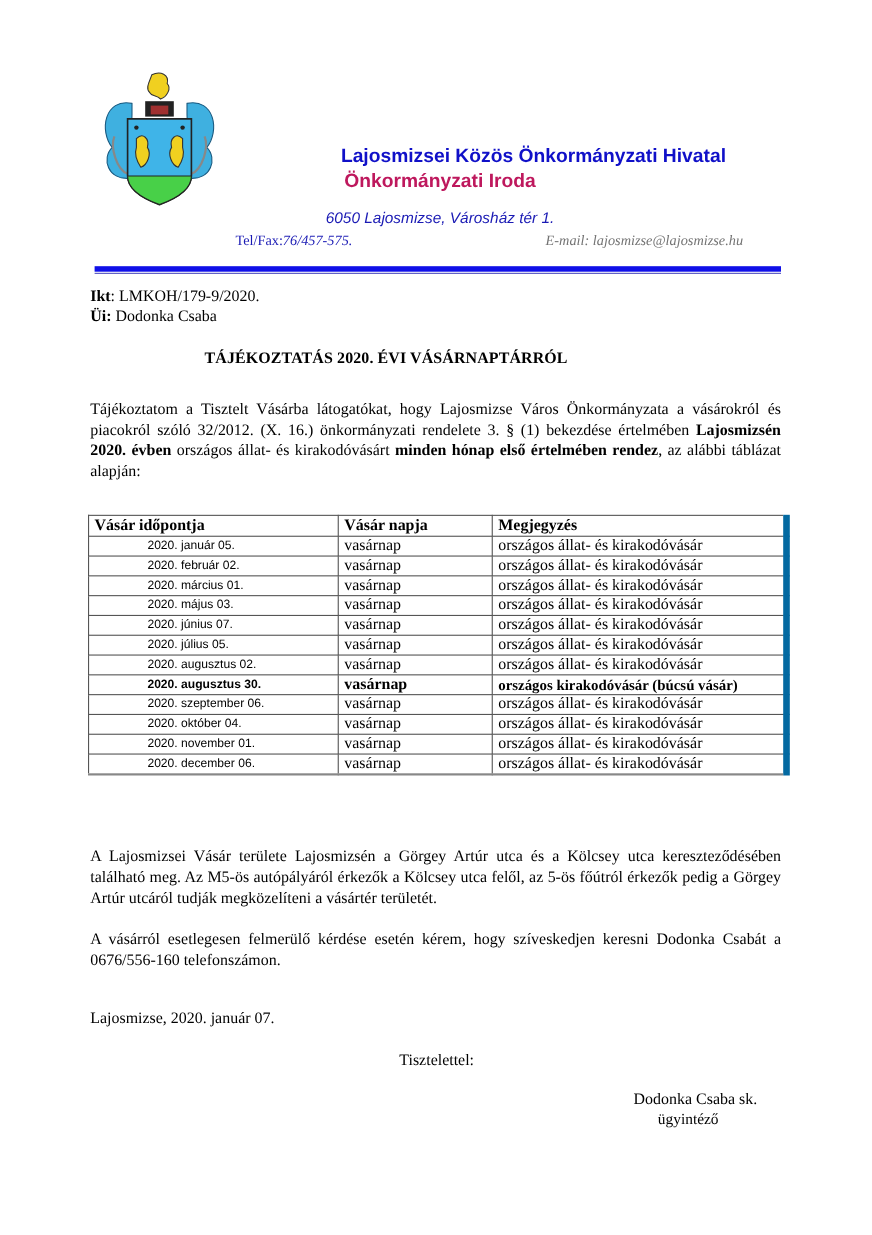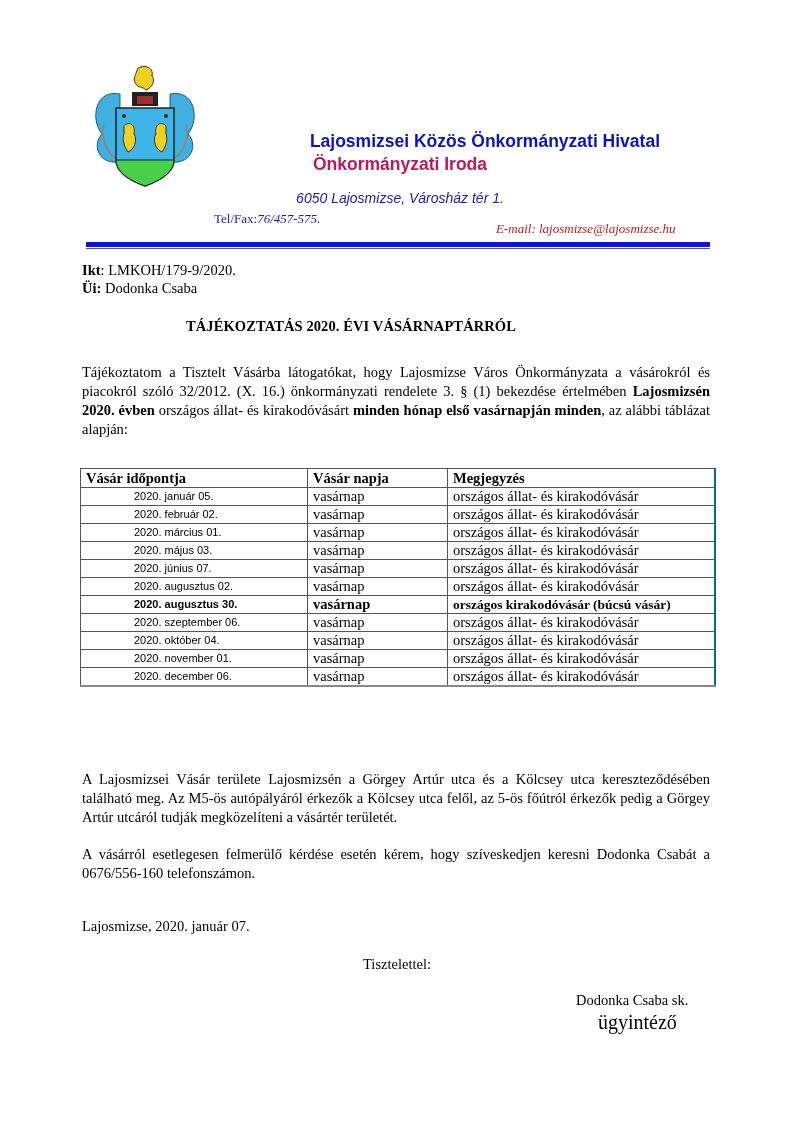--- a/index.html
+++ b/index.html
@@ -6,21 +6,21 @@
   body { width: 793px; height: 1123px; position: relative; overflow: hidden; font-family: "Liberation Serif", serif; color: #000; }
   .abs { position: absolute; }
 
   
   .crest { left: 90px; top: 64px; width: 110px; height: 124px; }
   .org-title { left: 180px; top: 131px; width: 480px; text-align: right; font-family: "Liberation Sans", sans-serif; font-weight: bold; font-size: 17.5px; color: #1010c8; white-space: nowrap; }
   .org-sub { left: 180px; top: 154px; width: 440px; text-align: center; font-family: "Liberation Sans", sans-serif; font-weight: bold; font-size: 17.5px; color: #be185d; white-space: nowrap; }
   .address { left: 200px; top: 190px; width: 400px; text-align: center; font-family: "Liberation Sans", sans-serif; font-style: italic; font-size: 14px; color: #1a1ab4; white-space: nowrap; }
   .telfax { left: 214px; top: 211px; font-size: 13px; color: #1a1ab4; white-space: nowrap; }
   .telfax .val { font-style: italic; }
-  .email { left: 496px; top: 221px; font-size: 13px; font-style: italic; color: #b91c1c; white-space: nowrap; }
+  .email { left: 496px; top: 211px; font-size: 13px; font-style: italic; color: #737373; white-space: nowrap; }
   .rule { left: 86px; top: 242px; width: 624px; height: 5px; background: #1010e8; }
   .rule2 { left: 86px; top: 248px; width: 624px; height: 1px; background: #5050c0; }
 
   
   .meta { left: 82px; top: 261px; font-size: 14.5px; line-height: 18px; }
   .meta b { font-weight: bold; margin-top: 36px; }
 
   .doc-title { left: 0; width: 702px; top: 318px; text-align: center; font-weight: bold; font-size: 14.5px; letter-spacing: 0.1px; }
 
   .para { left: 82px; width: 628px; font-size: 14.5px; line-height: 19px; text-align: justify; }
@@ -32,26 +32,26 @@
   
   .market-table { left: 80px; top: 468px; width: 634px; border-collapse: collapse; table-layout: fixed; }
   .market-table col.c1 { width: 227px; }
   .market-table col.c2 { width: 140px; }
   .market-table col.c3 { width: 267px; }
   .market-table th, .market-table td { border: 1px solid #555; padding: 0 5px; height: 17px; font-size: 14.5px; line-height: 17px; white-space: nowrap; overflow: hidden; }
   .market-table th { text-align: left; font-weight: bold; height: 18px; }
   .market-table td.date { font-family: "Liberation Sans", sans-serif; font-size: 11px; padding-left: 53px; }
   .market-table tr.bold td { font-weight: bold; }
   .market-table tr.bold td.note { font-size: 13.5px; }
-  .market-table { border-right: 2px solid #0369a1; border-bottom: 2px solid #888; }
+  .market-table { border-right: 6px solid #0369a1; border-bottom: 2px solid #888; }
 
   .place-date { left: 82px; top: 918px; font-size: 14.5px; }
   .regards { left: 363px; top: 956px; font-size: 14.5px; }
   .sign-name { left: 576px; top: 992px; font-size: 14.5px; }
-  .sign-role { left: 598px; top: 1011px; font-size: 20px; }
+  .sign-role { left: 598px; top: 1011px; font-size: 14px; }
 </style>
 </head>
 <body>
 
 <div class="abs crest">
   <svg width="110" height="124" viewBox="0 0 110 124">
 
     <path d="M30 30 C5 25 0 55 12 70 C2 80 8 100 28 98 L30 40 Z" fill="#3fb0e0" stroke="#1a5a80" stroke-width="1"></path>
     <path d="M80 30 C105 25 110 55 98 70 C108 80 102 100 82 98 L80 40 Z" fill="#3fb0e0" stroke="#1a5a80" stroke-width="1"></path>
     <path d="M14 60 C10 70 16 90 26 94" fill="none" stroke="#888" stroke-width="2"></path>
@@ -84,21 +84,21 @@
 <div class="abs rule"></div>
 <div class="abs rule2"></div>
 
 <div class="abs meta">
   <div><b>Ikt</b><span>: LMKOH/179-9/2020.</span></div>
   <div><b>Üi:</b><span> Dodonka Csaba</span></div>
 </div>
 
 <div class="abs doc-title">TÁJÉKOZTATÁS 2020. ÉVI VÁSÁRNAPTÁRRÓL</div>
 
-<div class="abs para p1"><span>Tájékoztatom a Tisztelt Vásárba látogatókat, hogy Lajosmizse Város Önkormányzata a vásárokról és piacokról szóló 32/2012. (X. 16.) önkormányzati rendelete 3. § (1) bekezdése értelmében </span><b>Lajosmizsén 2020. évben</b><span> országos állat- és kirakodóvásárt </span><b>minden hónap első vasárnapján minden</b><span>, az alábbi táblázat alapján:</span></div>
+<div class="abs para p1"><span>Tájékoztatom a Tisztelt Vásárba látogatókat, hogy Lajosmizse Város Önkormányzata a vásárokról és piacokról szóló 32/2012. (X. 16.) önkormányzati rendelete 3. § (1) bekezdése értelmében </span><b>Lajosmizsén 2020. évben</b><span> országos állat- és kirakodóvásárt </span><b>minden hónap első értelmében rendez</b><span>, az alábbi táblázat alapján:</span></div>
 
 <table class="abs market-table">
   <colgroup>
       <col class="c1">
       <col class="c2">
       <col class="c3">
     </colgroup>
   <thead>
     <tr>
       <th>Vásár időpontja</th>
@@ -122,20 +122,25 @@
         <td>vasárnap</td>
         <td class="note">országos állat- és kirakodóvásár</td>
       </tr>
     <tr>
         <td class="date">2020. május 03.</td>
         <td>vasárnap</td>
         <td class="note">országos állat- és kirakodóvásár</td>
       </tr>
     <tr>
         <td class="date">2020. június 07.</td>
+        <td>vasárnap</td>
+        <td class="note">országos állat- és kirakodóvásár</td>
+      </tr>
+    <tr>
+        <td class="date">2020. július 05.</td>
         <td>vasárnap</td>
         <td class="note">országos állat- és kirakodóvásár</td>
       </tr>
     <tr>
         <td class="date">2020. augusztus 02.</td>
         <td>vasárnap</td>
         <td class="note">országos állat- és kirakodóvásár</td>
       </tr>
     <tr class="bold">
         <td class="date">2020. augusztus 30.</td>

